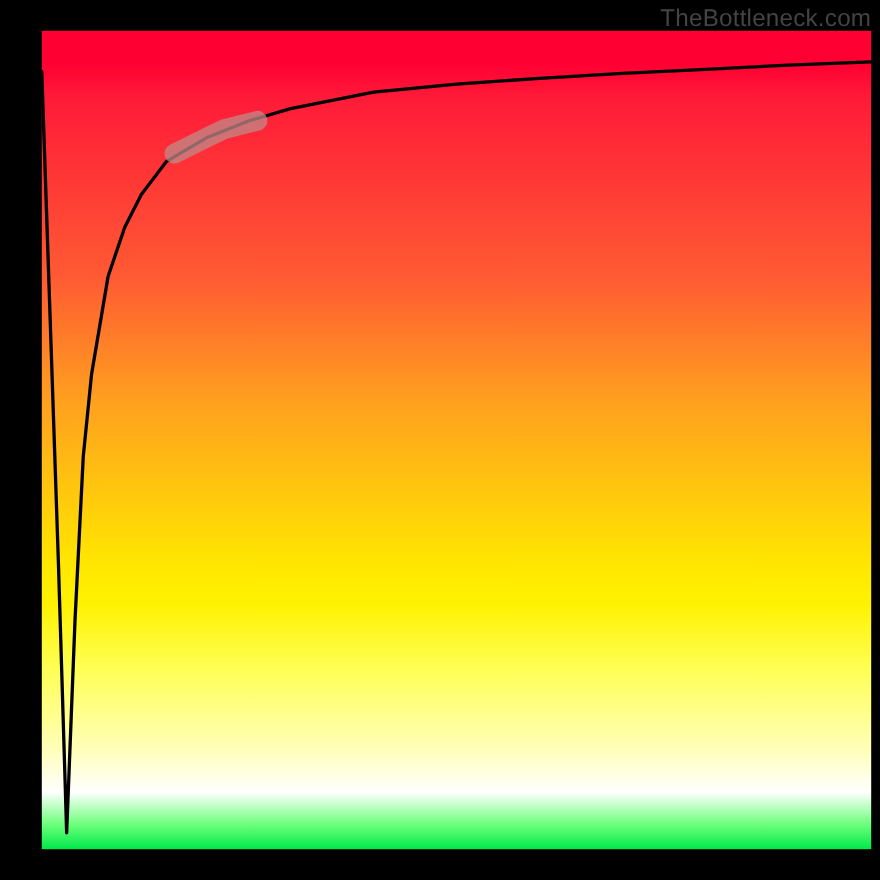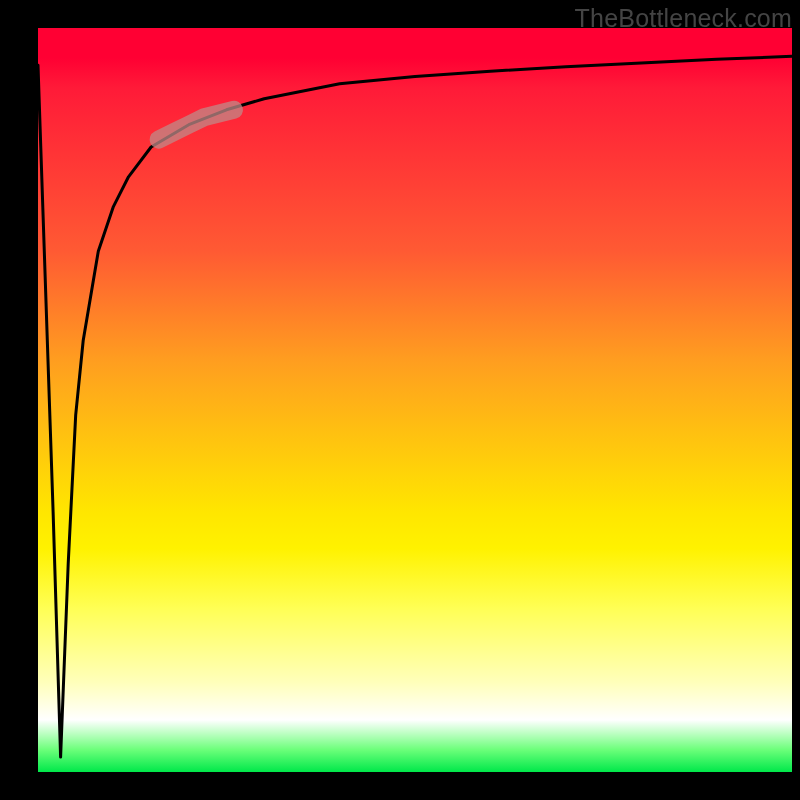--- a/index.html
+++ b/index.html
@@ -37,21 +37,21 @@
       #ffffff 93%,
       #6cff7a 97%,
       #00e84a 100%
     );
   }
   .watermark {
     position: absolute;
     top: 4px;
     right: 8px;
     color: #444;
-    font-size: 25px;
+    font-size: 22px;
     font-weight: 500;
     letter-spacing: 0.2px;
     user-select: none;
   }
   svg.curve {
     position: absolute;
     left: 0;
     top: 0;
     width: 754px;
     height: 744px;

